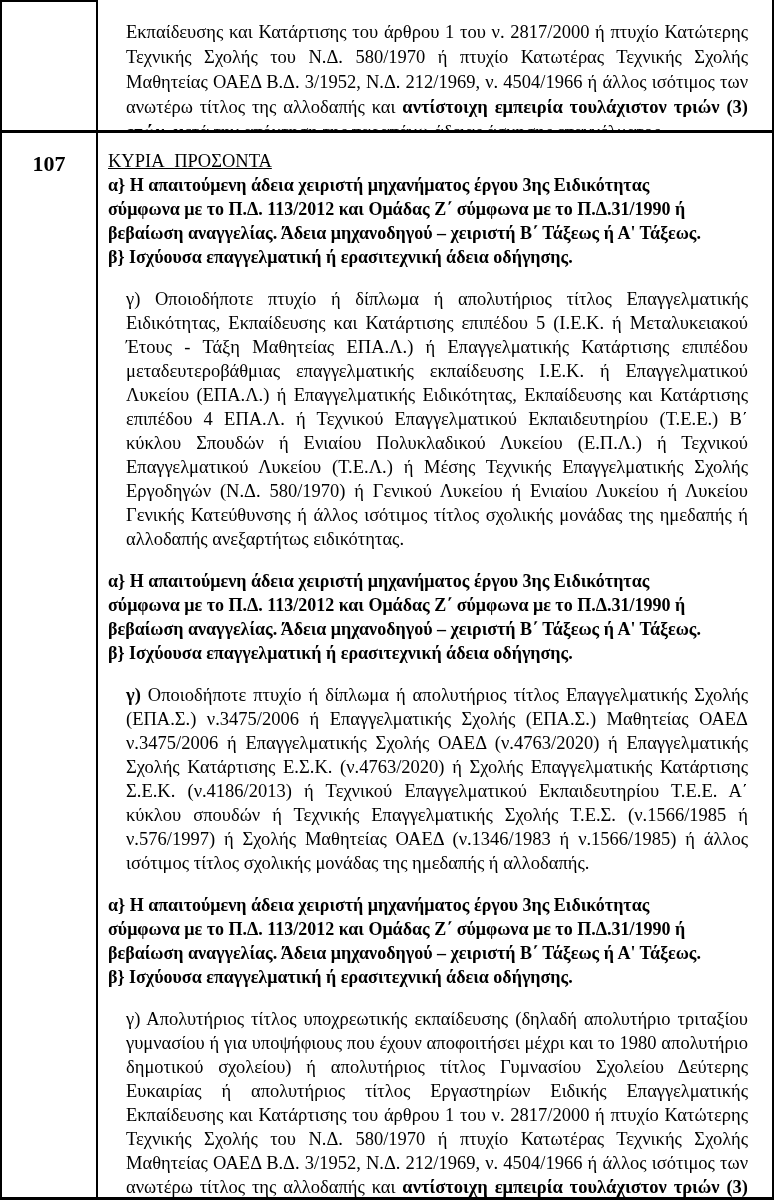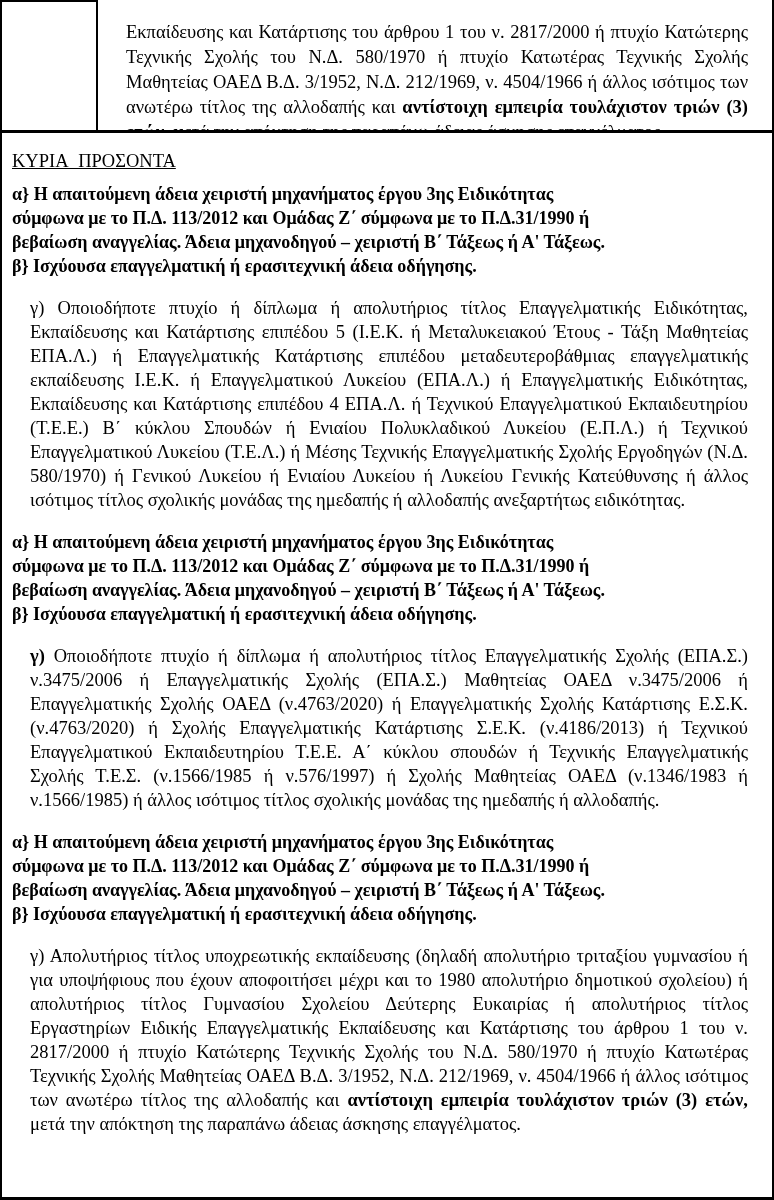--- a/index.html
+++ b/index.html
@@ -63,38 +63,40 @@
     font-weight: normal;
     font-size: 18.5px;
     line-height: 24px;
     text-decoration: underline;
     word-spacing: 6px;
   }
   .bold-block {
     font-weight: bold;
     font-size: 18px;
     line-height: 24px;
-    margin-top: 9px;
   }
   .bold-block .bb-line { white-space: nowrap; }
 </style>
 </head>
 <body>
 
 <div class="page">
   <div class="doc-table">
 
     <div class="row row-continuation">
       <div class="cell-code"></div>
       <div class="cell-text">
         <p class="para"><span>Εκπαίδευσης και Κατάρτισης του άρθρου 1 του ν. 2817/2000 ή πτυχίο Κατώτερης Τεχνικής Σχολής του Ν.Δ. 580/1970 ή πτυχίο Κατωτέρας Τεχνικής Σχολής Μαθητείας ΟΑΕΔ Β.Δ. 3/1952, Ν.Δ. 212/1969, ν. 4504/1966 ή άλλος ισότιμος των ανωτέρω τίτλος της αλλοδαπής και </span><span class="bold-run">αντίστοιχη εμπειρία τουλάχιστον τριών (3) ετών, μ</span><span>ετά την απόκτηση της παραπάνω άδειας άσκησης επαγγέλματος.</span></p>
       </div>
     </div>
 
     <div class="row row-main">
+      <div class="cell-code">
+        <div class="code-number">107</div>
+      </div>
       <div class="cell-text">
 
         <div class="section-heading">ΚΥΡΙΑ ΠΡΟΣΟΝΤΑ</div>
 
         <div class="bold-block">
           <div class="bb-line">α} Η απαιτούμενη άδεια χειριστή μηχανήματος έργου 3ης Ειδικότητας</div>
           <div class="bb-line">σύμφωνα με το Π.Δ. 113/2012 και Ομάδας Ζ΄ σύμφωνα με το Π.Δ.31/1990 ή</div>
           <div class="bb-line">βεβαίωση αναγγελίας. Άδεια μηχανοδηγού – χειριστή Β΄ Τάξεως ή Α' Τάξεως.</div>
           <div class="bb-line">β} Ισχύουσα επαγγελματική ή ερασιτεχνική άδεια οδήγησης.</div>
         </div>

